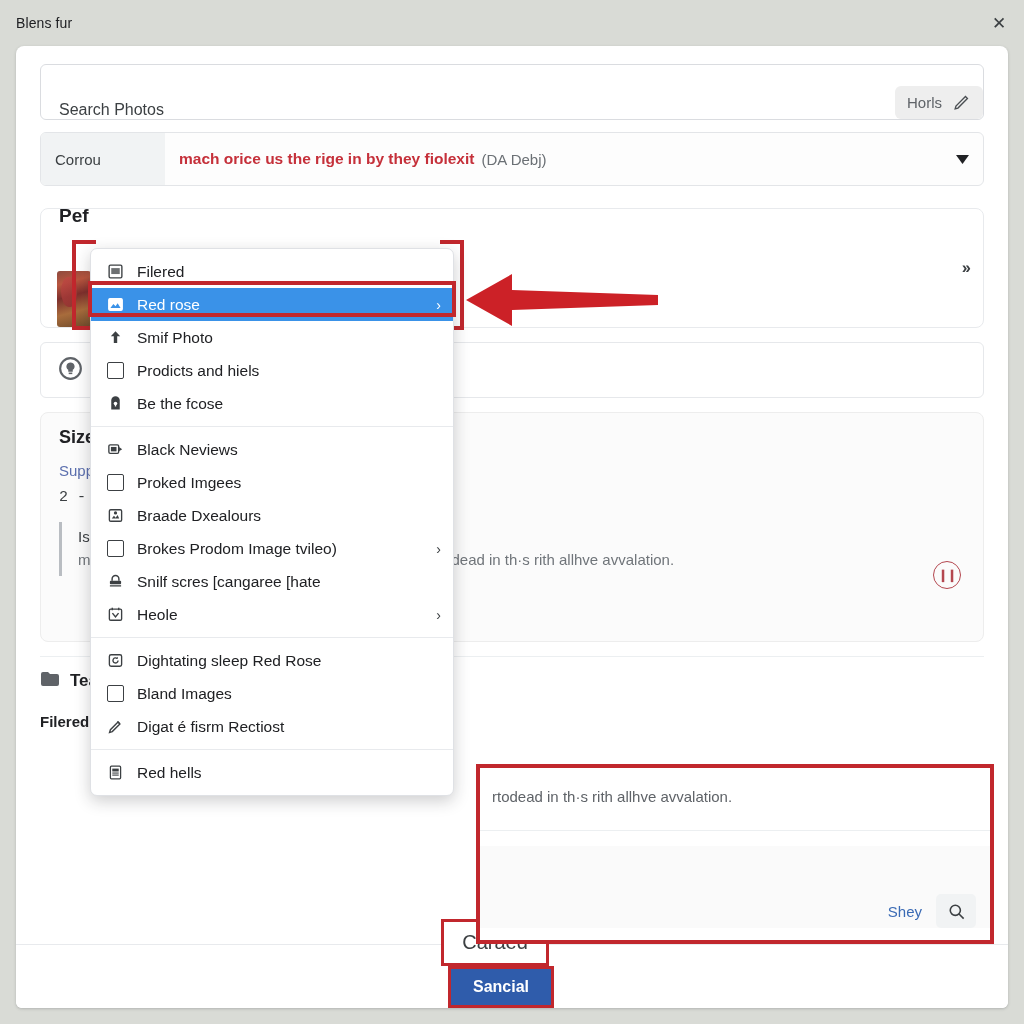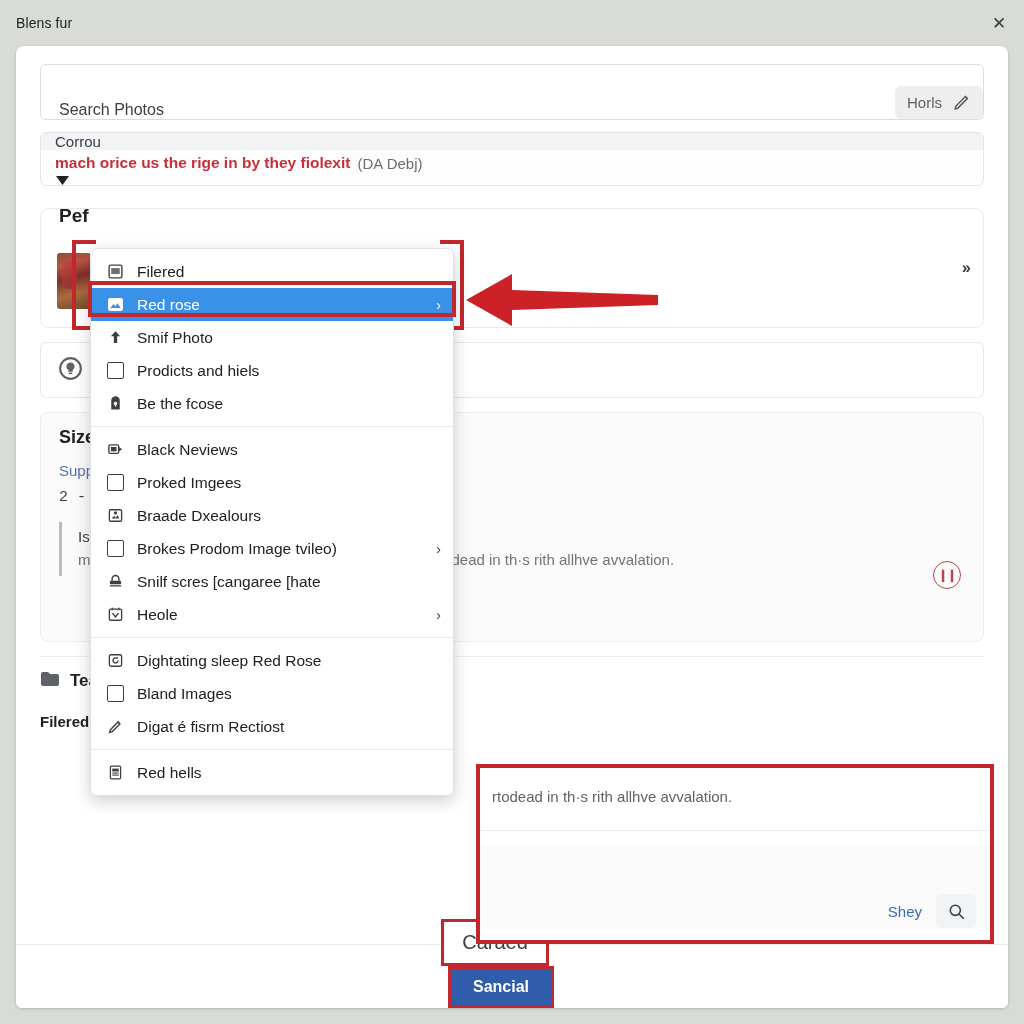--- a/index.html
+++ b/index.html
@@ -54,37 +54,37 @@
   .chip {
     display: flex; align-items: center; gap: 10px;
     background: #eeeeee; border-radius: 6px; padding: 7px 12px;
   }
   .chip-text { font-size: 15px; color: #5f6368; }
   .pencil-icon svg { display: block; }
 
   
   .combo-row {
     margin-top: 12px; height: 52px; border: 1px solid #e3e5e8; border-radius: 6px;
-    background: #fdfdfd; display: flex; align-items: stretch; overflow: hidden; flex-direction: column;
+    background: #fdfdfd; display: flex; align-items: stretch; overflow: hidden;
   }
   .combo-key {
     min-width: 96px; background: #f1f3f4; display: flex; align-items: center;
     padding: 0 14px; font-size: 15px; color: #3c4043;
   }
   .combo-val {
     flex: 1; display: flex; align-items: center; padding: 0 14px; gap: 7px;
   }
   .combo-val-strong { font-size: 15.5px; color: #c5303a; font-weight: 700; }
   .combo-val-muted { font-size: 15px; color: #6b7075; }
   .combo-caret { width: 42px; display: flex; align-items: center; justify-content: center; }
 
   
   .card {
     margin-top: 22px; border: 1px solid #e8eaed; border-radius: 8px;
-    background: #fff; height: 120px; display: flex; align-items: center; padding: 0 16px;
+    background: #fff; height: 120px; display: flex; align-items: flex-end; padding: 0 16px;
     box-sizing: border-box; position: relative;
   }
   .card-head {
     position: absolute; left: 18px; top: -4px; font-size: 19px; font-weight: 700; color: #202124;
   }
   .thumb {
     width: 34px; height: 56px; border-radius: 3px; margin-top: 26px;
     background:
       linear-gradient(165deg, #8e4a3e 0%, #b9563f 22%, #7e2f2c 44%, #a86c3c 70%, #6d4a2a 100%);
     position: relative; overflow: hidden; flex: 0 0 auto;

